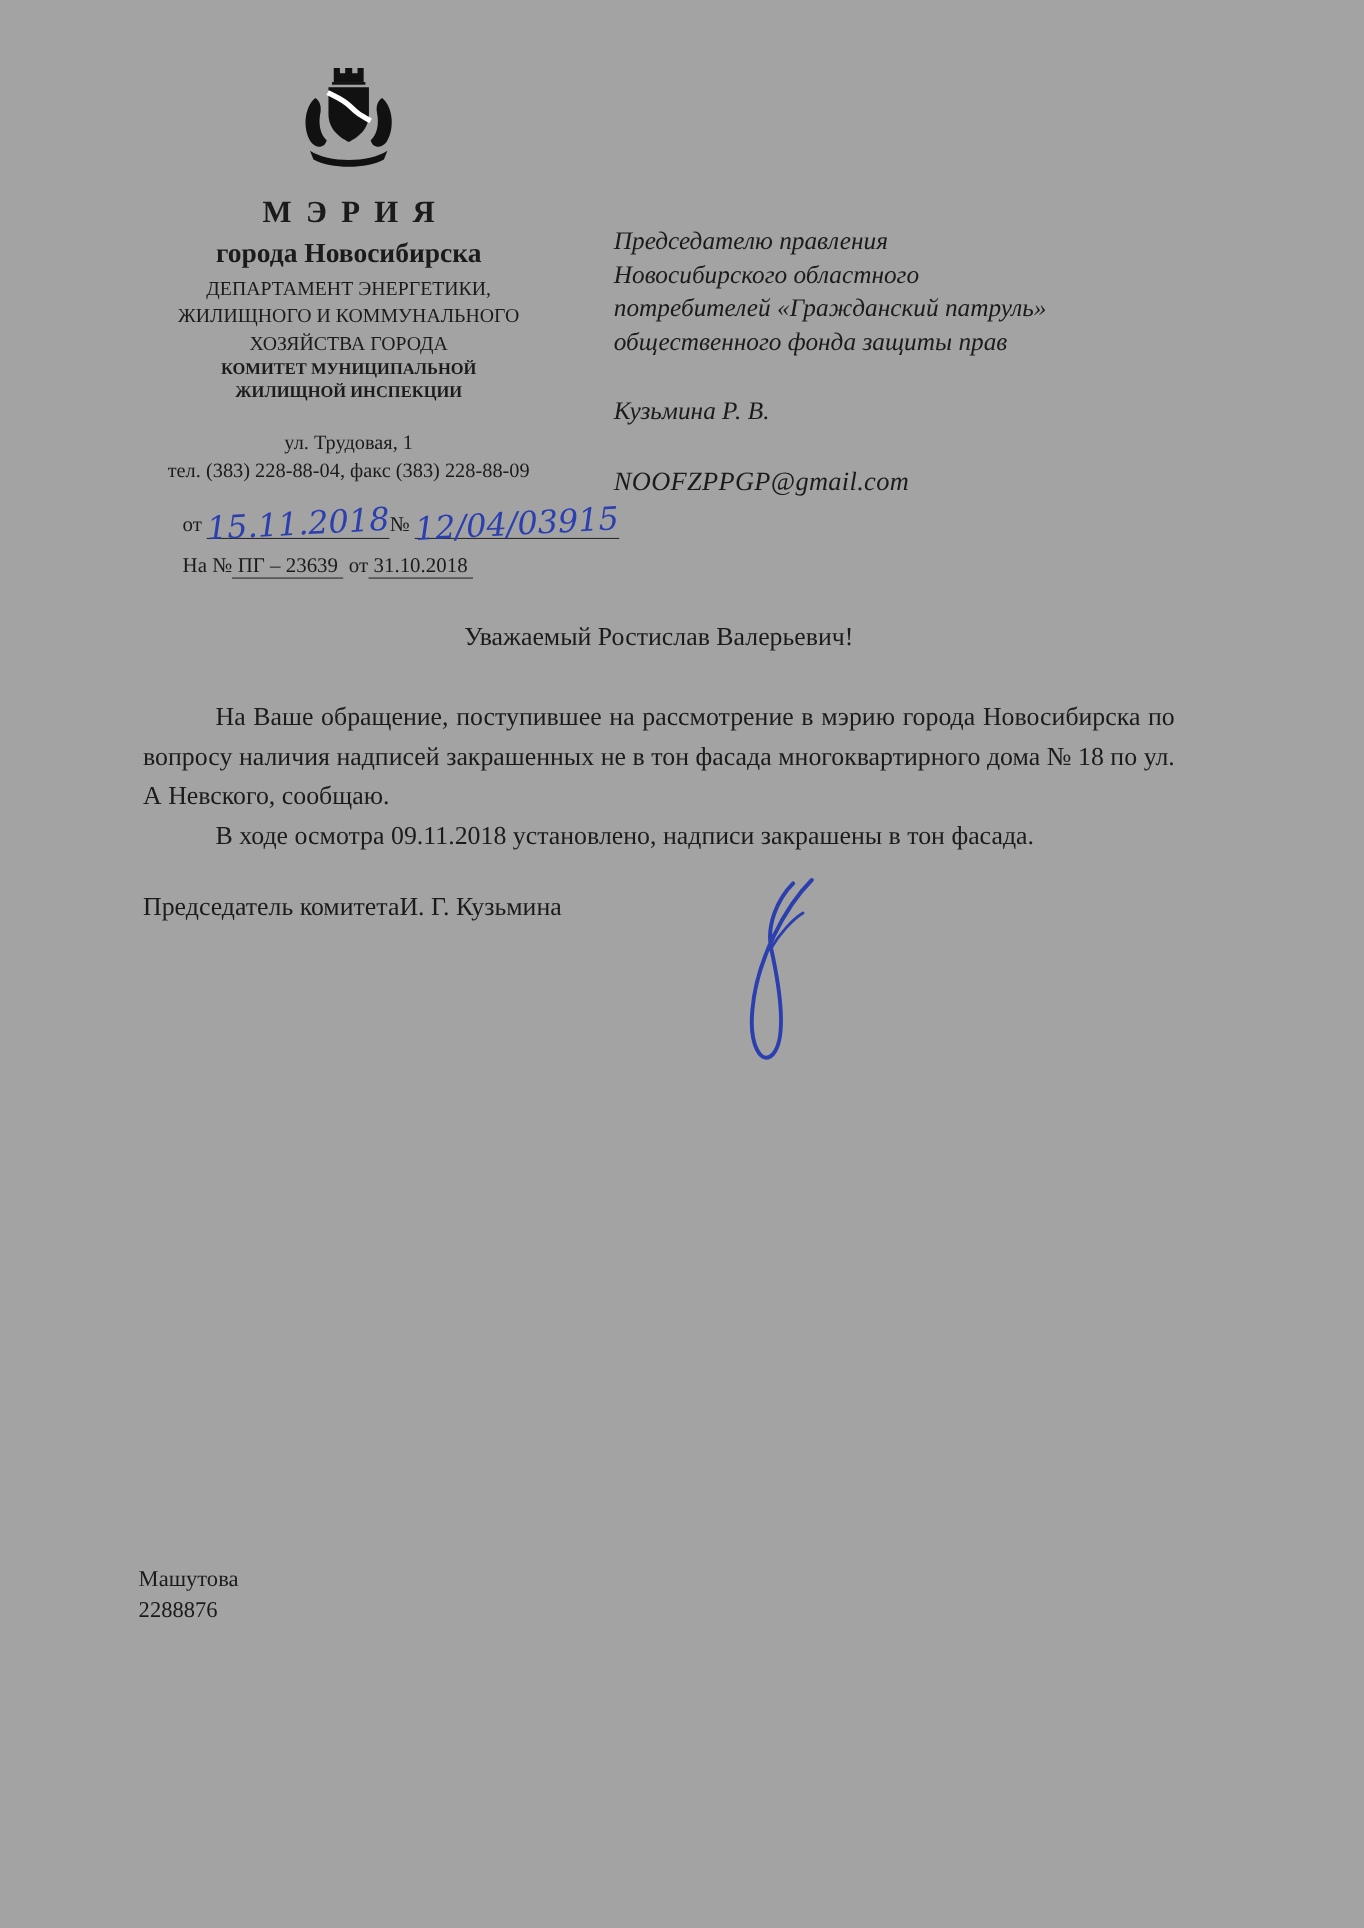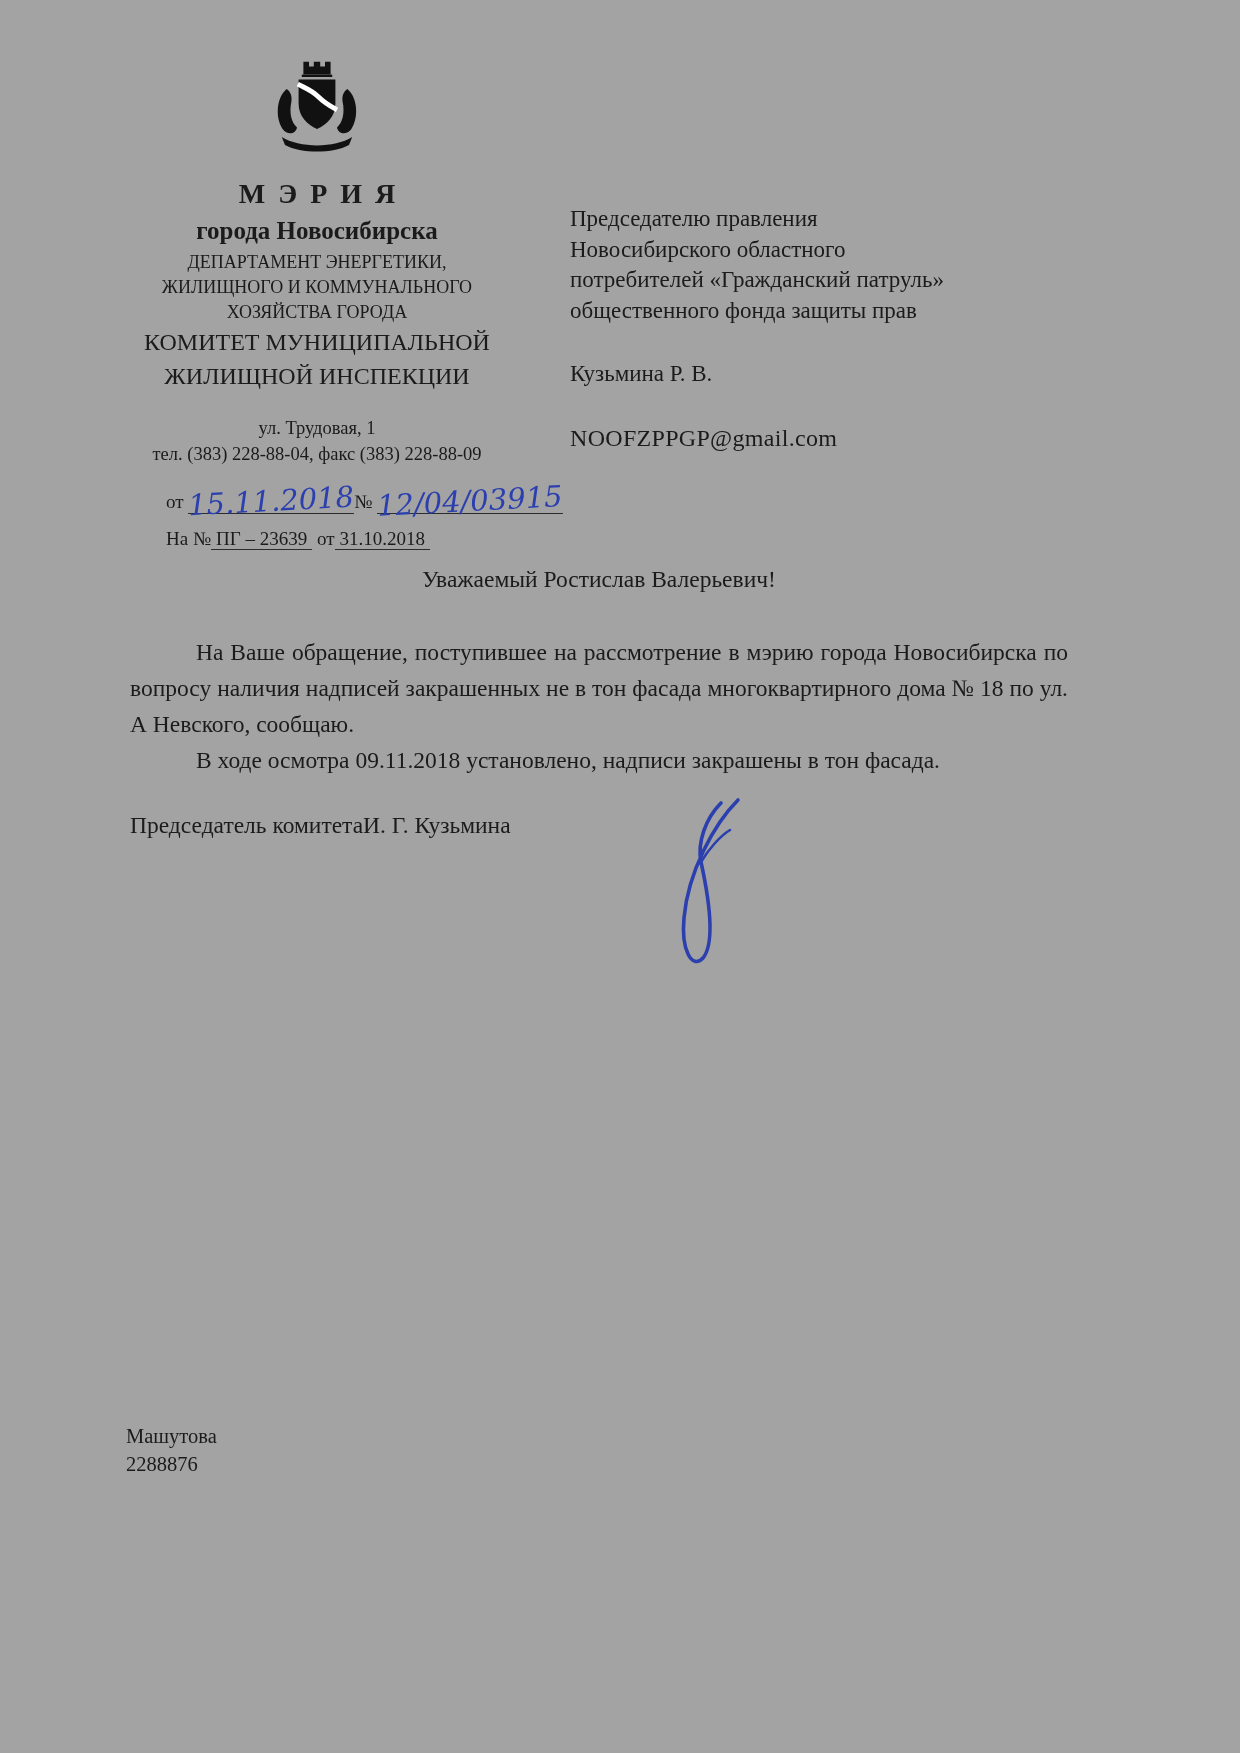--- a/index.html
+++ b/index.html
@@ -16,41 +16,41 @@
 
   
   .top { position:absolute; top:56px; left:118px; display:flex; }
 
   .lh-left { width:398px; text-align:center; }
   .emblem { display:block; margin:0 auto 16px auto; width:96px; height:106px; }
 
   .org-name   { font-size:28px; font-weight:bold; letter-spacing:13px; text-indent:13px; }
   .org-city   { font-size:25px; font-weight:bold; margin-top:7px; }
   .dept       { font-size:18px; line-height:1.38; margin-top:5px; }
-  .committee  { font-size:24px; font-weight:normal; line-height:1.38; margin-top:2px; }
+  .committee  { font-size:15px; font-weight:bold; line-height:1.38; margin-top:2px; }
   .addr       { font-size:18.5px; line-height:1.42; margin-top:22px; }
 
   .ref-line { margin-top:18px; text-align:left; padding-left:48px; font-size:19px; white-space:nowrap; }
   .blank { display:inline-block; border-bottom:1.5px solid #2c2c2c; text-align:center; vertical-align:baseline; }
   .blank-date { min-width:140px; }
   .blank-num  { min-width:185px; }
   .hand {
     display:inline-block;
     font-family:"DejaVu Serif", serif;
     font-style:italic;
     color:#2b3fae;
     font-size:29px;
     line-height:0.9;
     position:relative; top:3px;
     transform:rotate(-3deg);
   }
   .reply-line { margin-top:14px; text-align:left; padding-left:48px; font-size:19px; white-space:nowrap; }
   .u { border-bottom:1.3px solid #2c2c2c; padding:0 5px; }
 
-  .lh-right { width:492px; margin-left:54px; padding-top:148px; text-align:left; font-size:23px; line-height:1.33; }
+  .lh-right { width:492px; margin-left:42px; padding-top:148px; text-align:left; font-size:23px; line-height:1.33;font-style:italic; }
   .recipient-name  { margin-top:33px; }
   .recipient-email { margin-top:33px; font-size:24px; letter-spacing:0.3px; }
 
   
   .body-block { position:absolute; top:566px; left:130px; right:172px; }
   .salutation { text-align:center; font-size:23.5px; margin-bottom:42px; }
   .para { font-size:23.5px; line-height:1.53; text-align:justify; text-indent:66px; }
 
   
   .sig-row {

